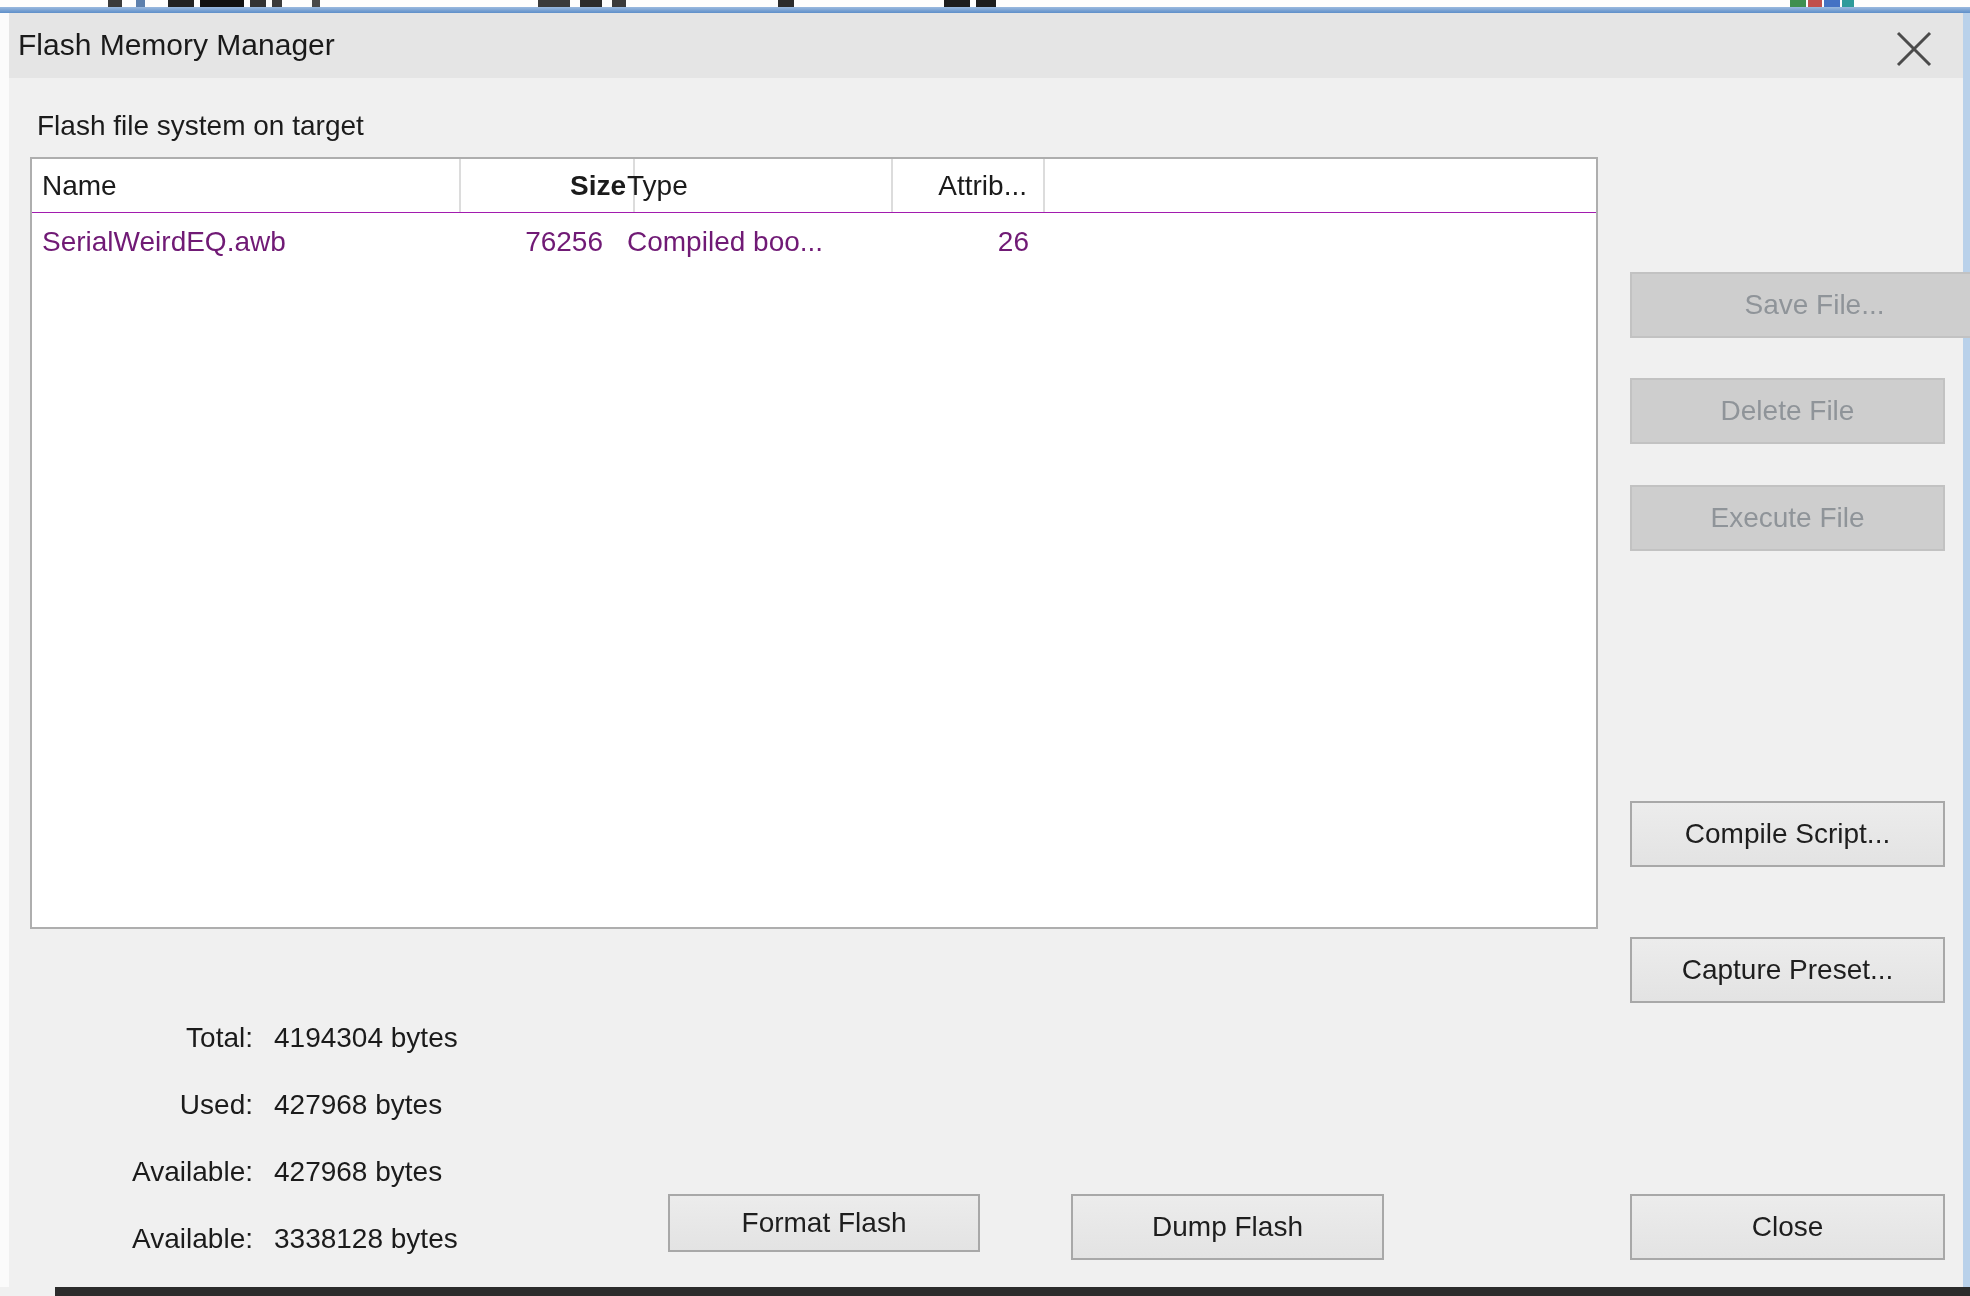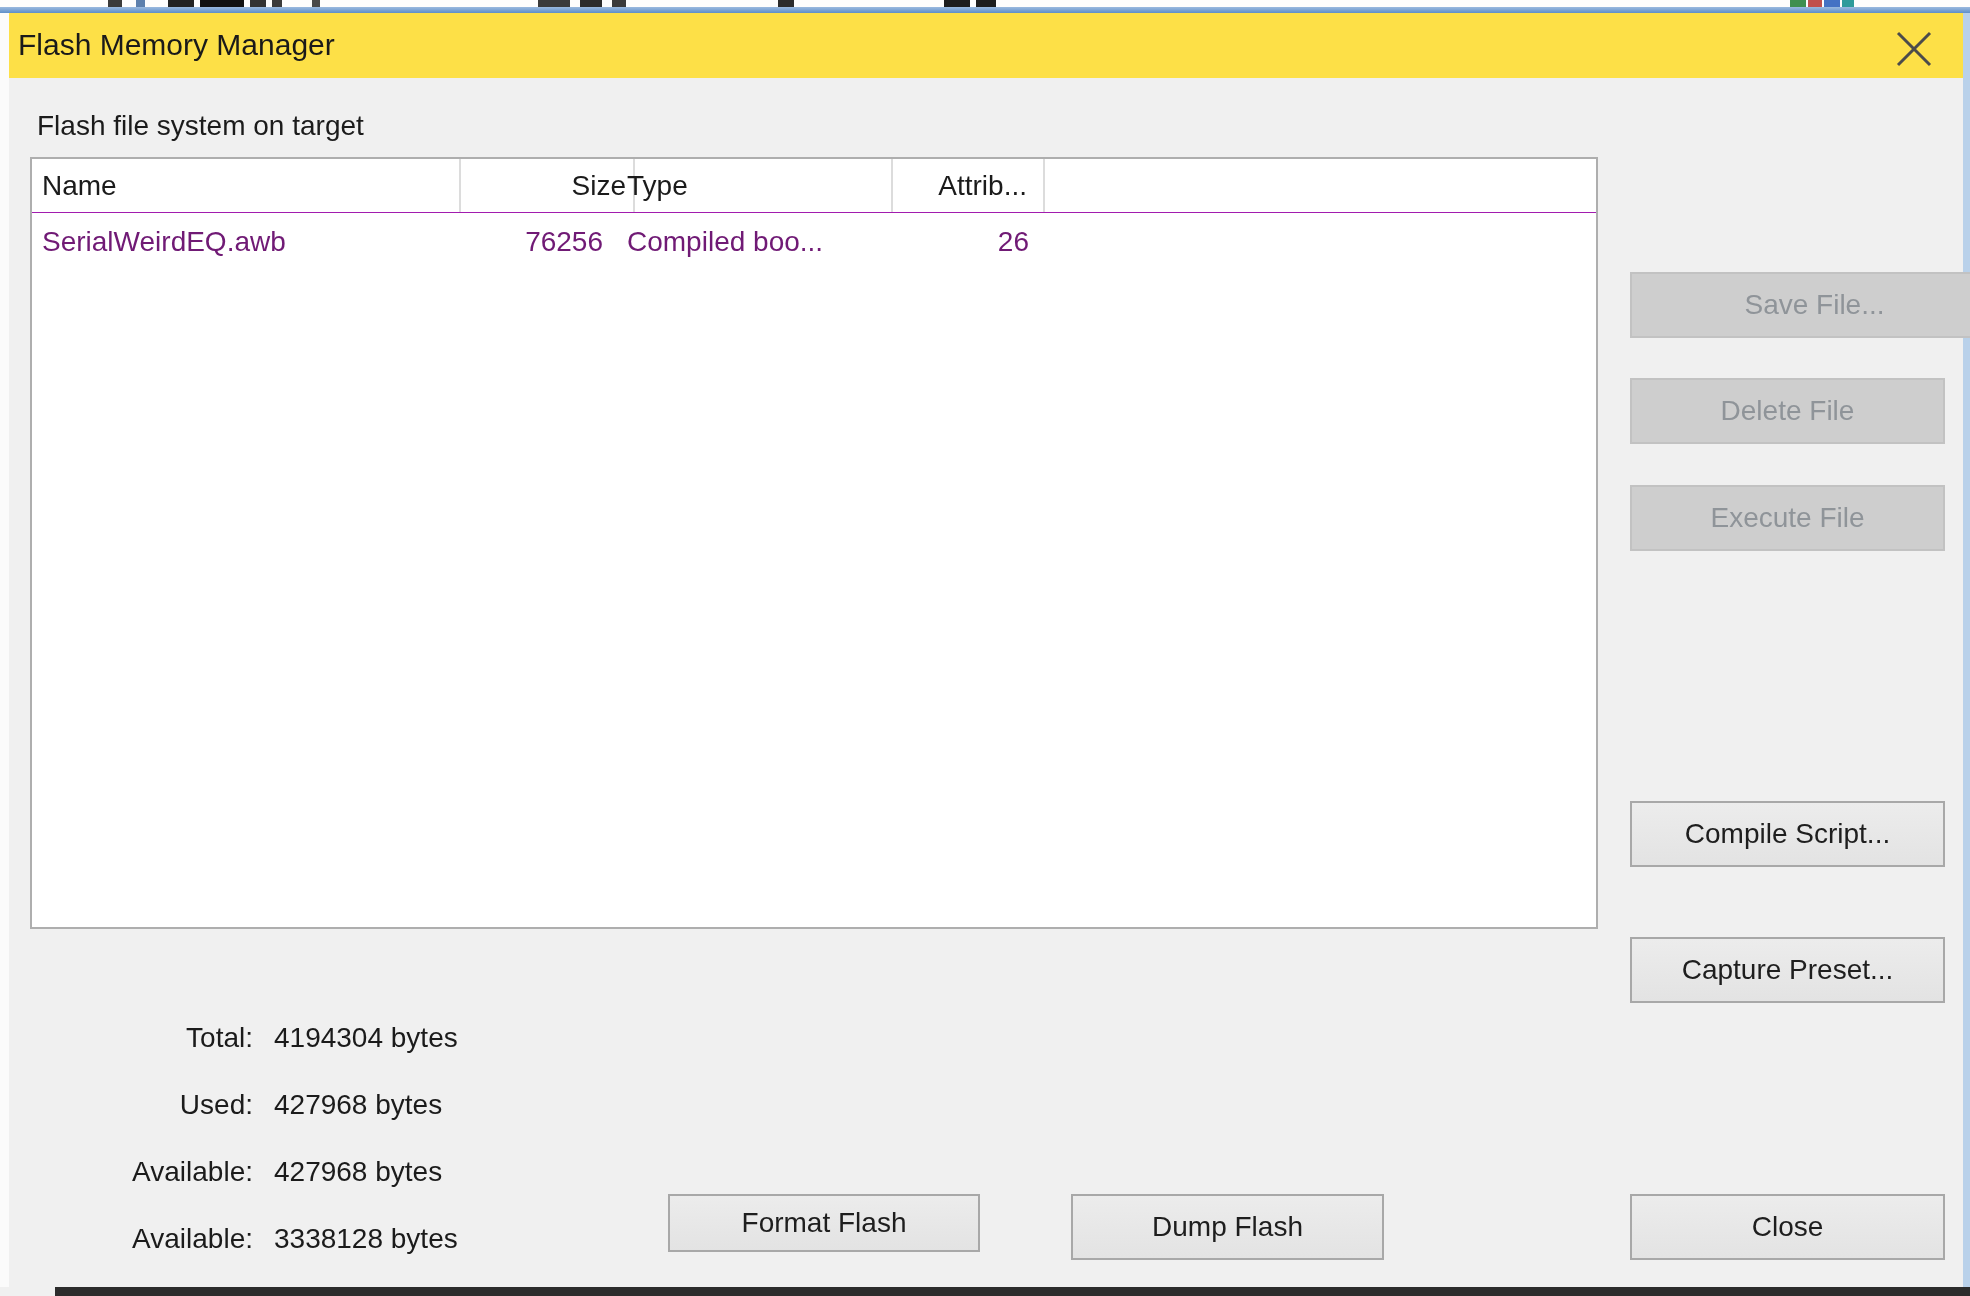--- a/index.html
+++ b/index.html
@@ -14,21 +14,21 @@
     color: #1b1b1b;
   }
   
   .top-strip { position: absolute; left: 0; top: 0; width: 1970px; height: 7px; background: #fdfdfd; }
   .frag { position: absolute; top: 0; height: 7px; }
   .blue-line {
     position: absolute; left: 0; top: 7px; width: 1970px; height: 6px;
     background: linear-gradient(#9ab9df, #5e8fc9);
   }
   
-  .titlebar { position: absolute; left: 0; top: 13px; width: 1970px; height: 65px; background: #fde047; }
+  .titlebar { position: absolute; left: 0; top: 13px; width: 1970px; height: 65px; background: #e5e5e5; }
   .title {
     position: absolute; left: 18px; top: 15px;
     font-size: 30px; color: #1a1a1a; white-space: nowrap;
   }
   .close-btn {
     position: absolute; left: 1884px; top: 10px; width: 60px; height: 52px;
     background: transparent; border: none; padding: 0; margin: 0;
     display: flex; align-items: center; justify-content: center; cursor: pointer;
   }
   
@@ -49,21 +49,21 @@
     background: #ffffff; border-bottom: 1px solid #a21caf;
   }
   .hcol {
     position: absolute; top: 0; height: 53px;
     border-right: 2px solid #dcdcdc;
     display: flex; align-items: center;
     font-size: 28px; color: #1b1b1b; white-space: nowrap;
     cursor: default;
   }
   .hcol.name   { left: 0;     width: 429px; padding-left: 10px; }
-  .hcol.size   { left: 429px; width: 174px; justify-content: flex-end; padding-right: 7px; }
+  .hcol.size   { left: 429px; width: 174px; justify-content: flex-end; padding-right: 7px; font-weight: bold; }
   .hcol.type   { left: 578px; width: 283px; padding-left: 17px; }
   .hcol.attrib { left: 861px; width: 152px; justify-content: flex-end; padding-right: 16px; }
 
   .list-row { position: absolute; left: 0; top: 60px; width: 100%; height: 46px; font-size: 28px; color: #701a75; }
   .rcell { position: absolute; top: 0; height: 46px; display: flex; align-items: center; white-space: nowrap; }
   .rcell.name   { left: 10px; }
   .rcell.size   { left: 429px; width: 142px; justify-content: flex-end; }
   .rcell.type   { left: 595px; }
   .rcell.attrib { left: 861px; width: 136px; justify-content: flex-end; }
 

